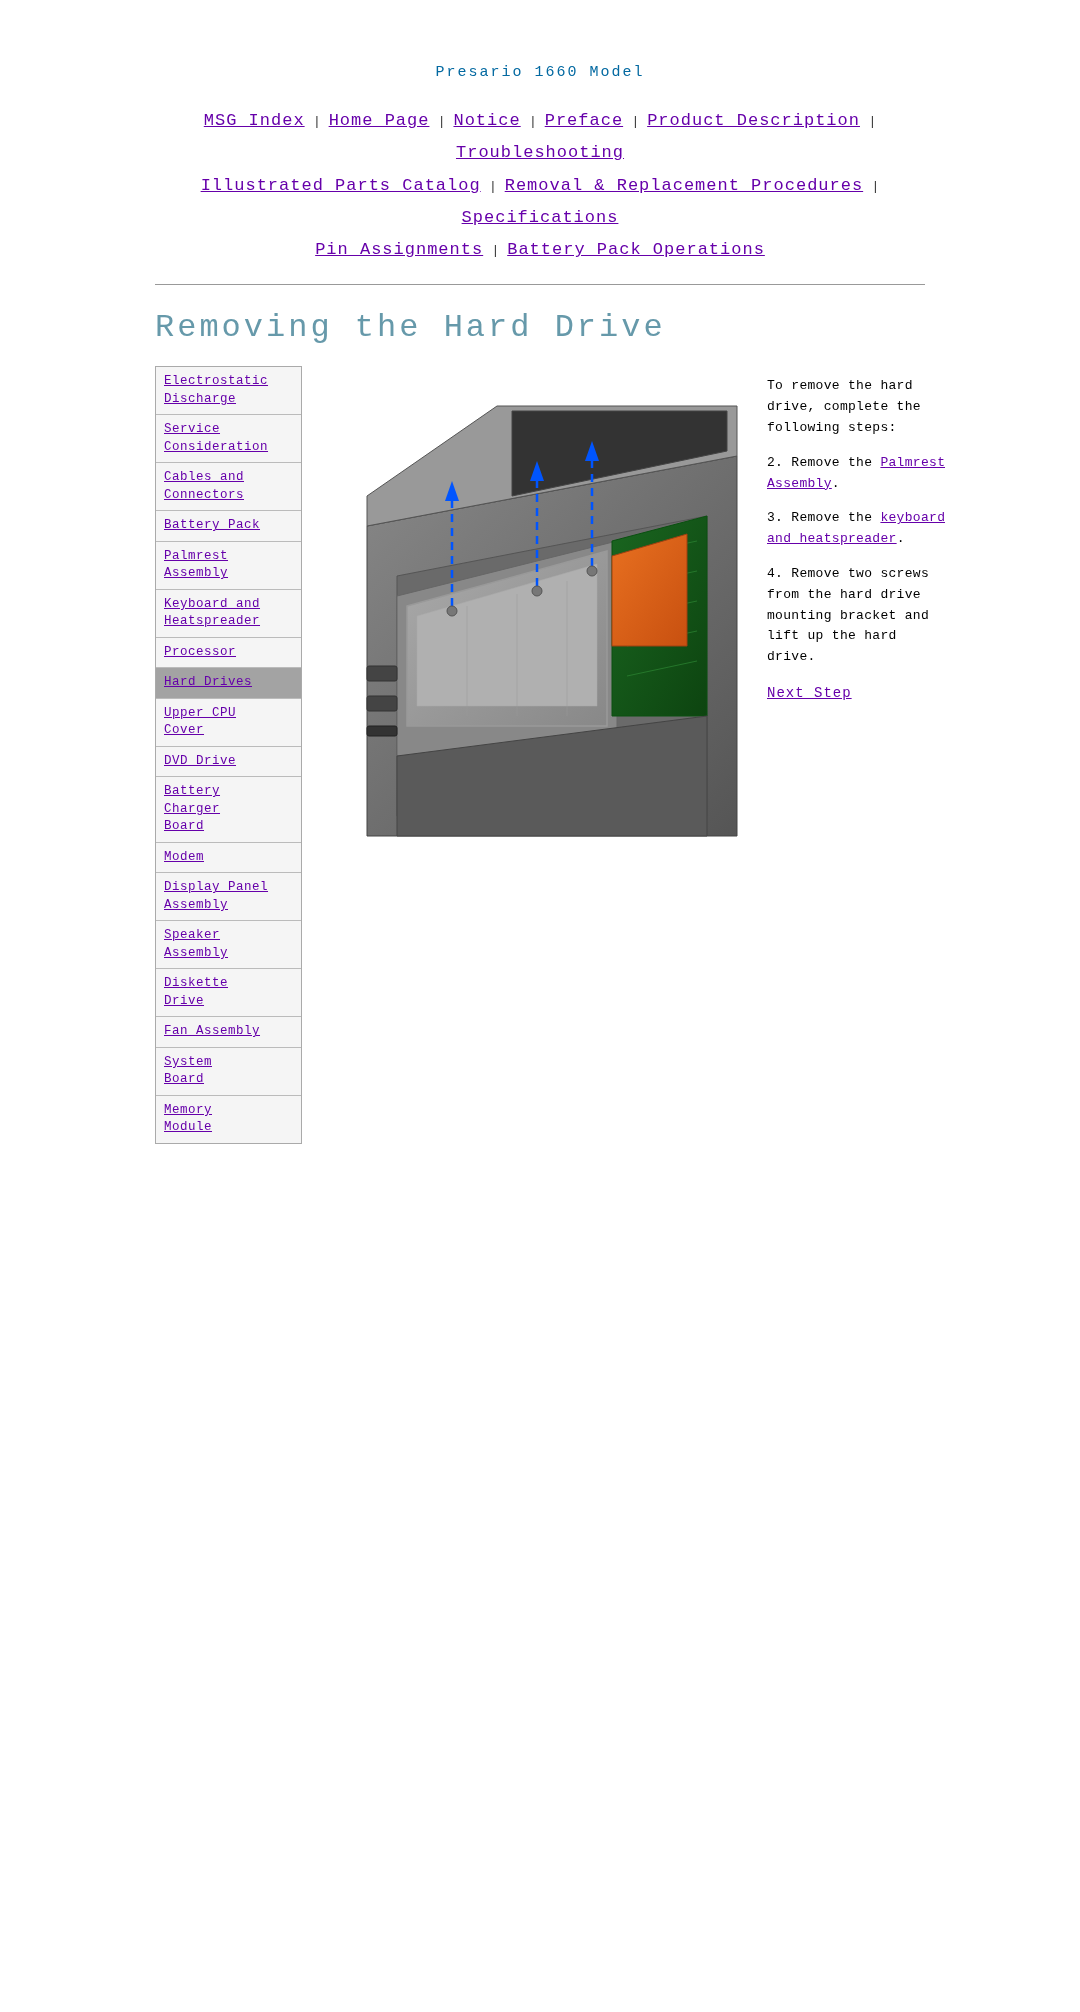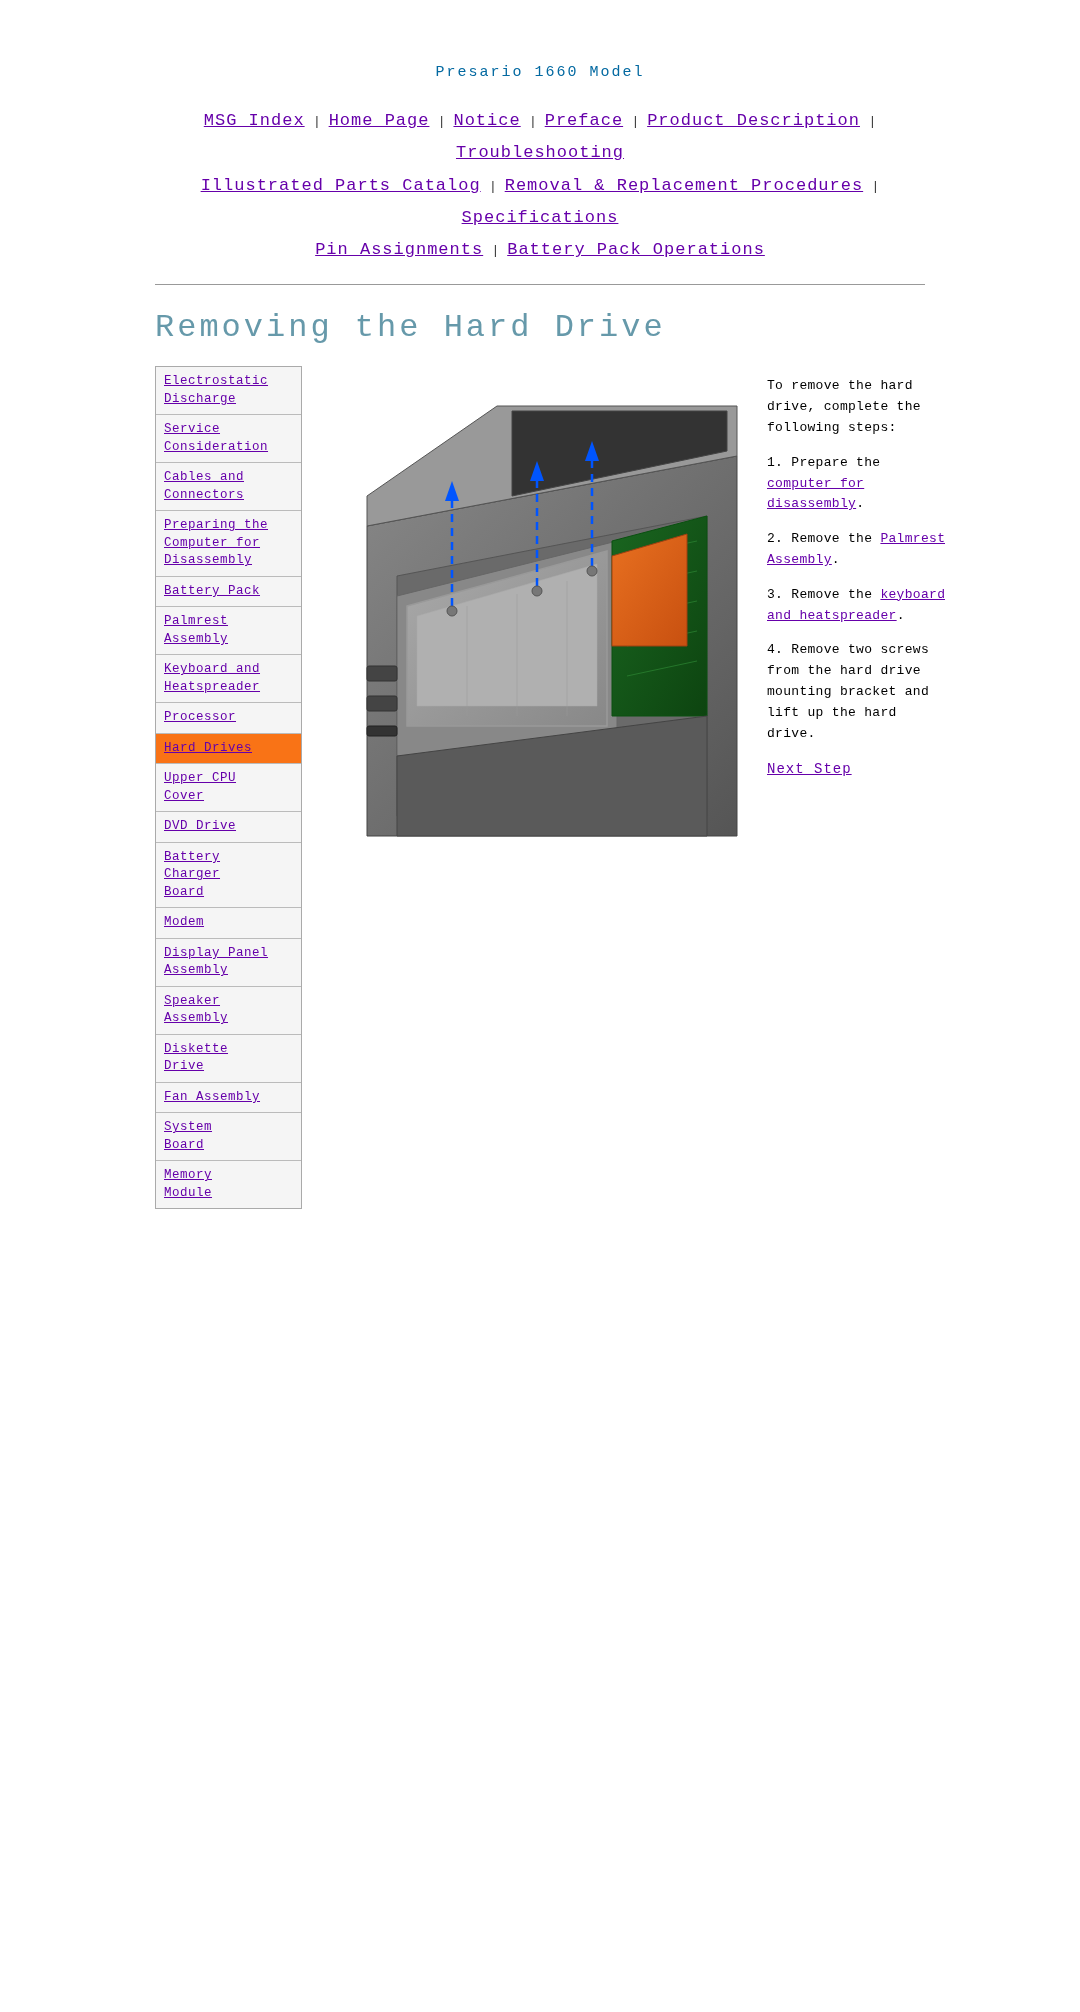--- a/index.html
+++ b/index.html
@@ -85,21 +85,21 @@
       text-decoration: underline;
       cursor: pointer;
       line-height: 1.4;
       letter-spacing: 0.5px;
       background: #f5f5f5;
     }
     .sidebar-item:last-child {
       border-bottom: none;
     }
     .sidebar-item.active {
-      background: #f97316;
+      background: #a3a3a3;
       color: #6600aa;
     }
 
     
     .content-area {
       flex: 1;
       display: flex;
       flex-direction: row;
       align-items: flex-start;
       gap: 0;
@@ -179,21 +179,20 @@
 <hr>
 
 <h1 class="page-title">Removing the Hard Drive</h1>
 
 <div class="main-layout">
 
   <div class="sidebar">
     <div class="sidebar-item">Electrostatic<br>Discharge</div>
     <div class="sidebar-item">Service<br>Consideration</div>
     <div class="sidebar-item">Cables and<br>Connectors</div>
-    <div class="sidebar-item">Preparing the<br>Computer for<br>Disassembly</div>
     <div class="sidebar-item">Battery Pack</div>
     <div class="sidebar-item">Palmrest<br>Assembly</div>
     <div class="sidebar-item">Keyboard and<br>Heatspreader</div>
     <div class="sidebar-item">Processor</div>
     <div class="sidebar-item active">Hard Drives</div>
     <div class="sidebar-item">Upper CPU<br>Cover</div>
     <div class="sidebar-item">DVD Drive</div>
     <div class="sidebar-item">Battery<br>Charger<br>Board</div>
     <div class="sidebar-item">Modem</div>
     <div class="sidebar-item">Display Panel<br>Assembly</div>
@@ -272,23 +271,20 @@
 
         <rect x="50" y="290" width="30" height="15" rx="2" fill="#444" stroke="#333" stroke-width="1"></rect>
         <rect x="50" y="320" width="30" height="15" rx="2" fill="#444" stroke="#333" stroke-width="1"></rect>
         <rect x="50" y="350" width="30" height="10" rx="2" fill="#333" stroke="#222" stroke-width="1"></rect>
       </svg>
     </div>
 
     <div class="instructions">
       <p>To remove the hard drive, complete the following steps:</p>
 
-      <p>
-        <span>1. Prepare the </span><a href="#">computer for disassembly</a><span>.</span>
-      </p>
 
       <p>
         <span>2. Remove the </span><a href="#">Palmrest Assembly</a><span>.</span>
       </p>
 
       <p>
         <span>3. Remove the </span><a href="#">keyboard and heatspreader</a><span>.</span>
       </p>
 
       <p>4. Remove two screws from the hard drive mounting bracket and lift up the hard drive.</p>

